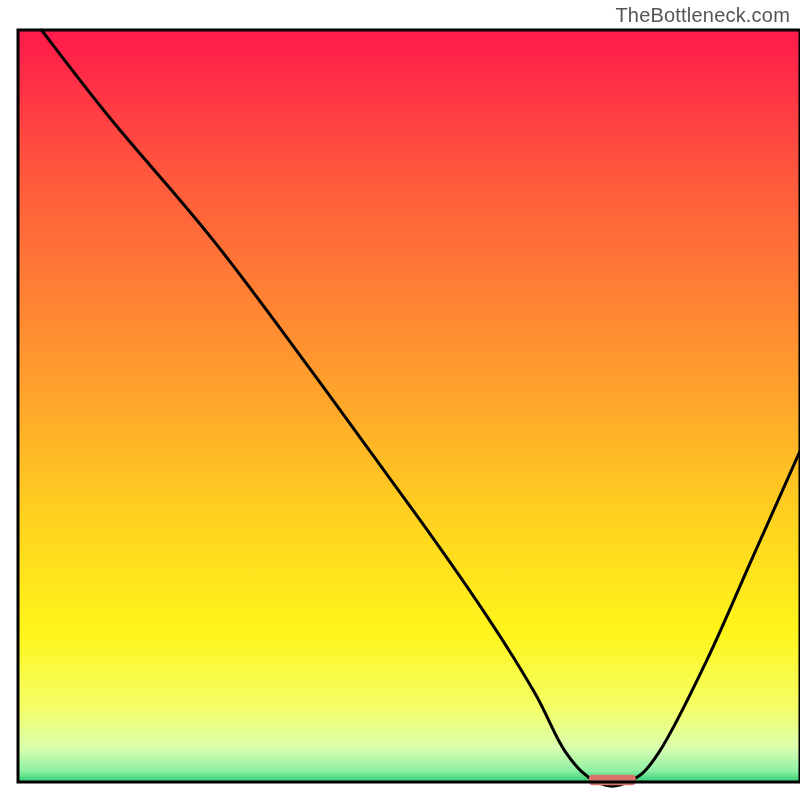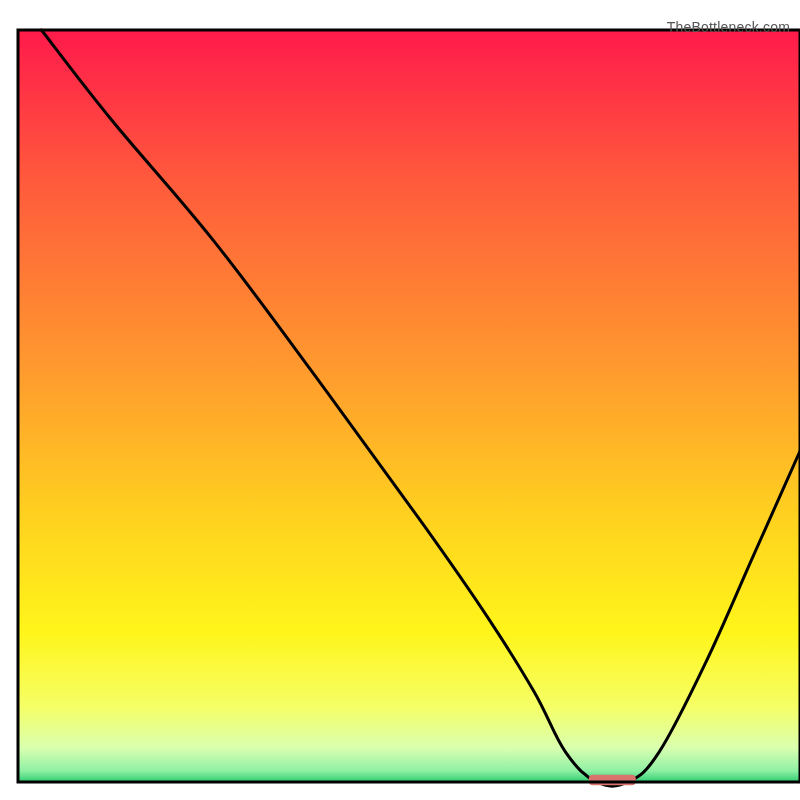--- a/index.html
+++ b/index.html
@@ -14,25 +14,24 @@
   .stage {
     position: relative;
     width: 800px;
     height: 800px;
   }
   .watermark {
     position: absolute;
     top: 4px;
     right: 10px;
     color: #555;
-    font-size: 14px;
+    font-size: 20px;
     font-weight: 500;
     letter-spacing: 0.2px;
     user-select: none;
-    margin-top: 15px;
   }
   svg {
     display: block;
   }
 </style>
 </head>
 <body>
 
 <div class="stage">
   <div class="watermark">TheBottleneck.com</div>

